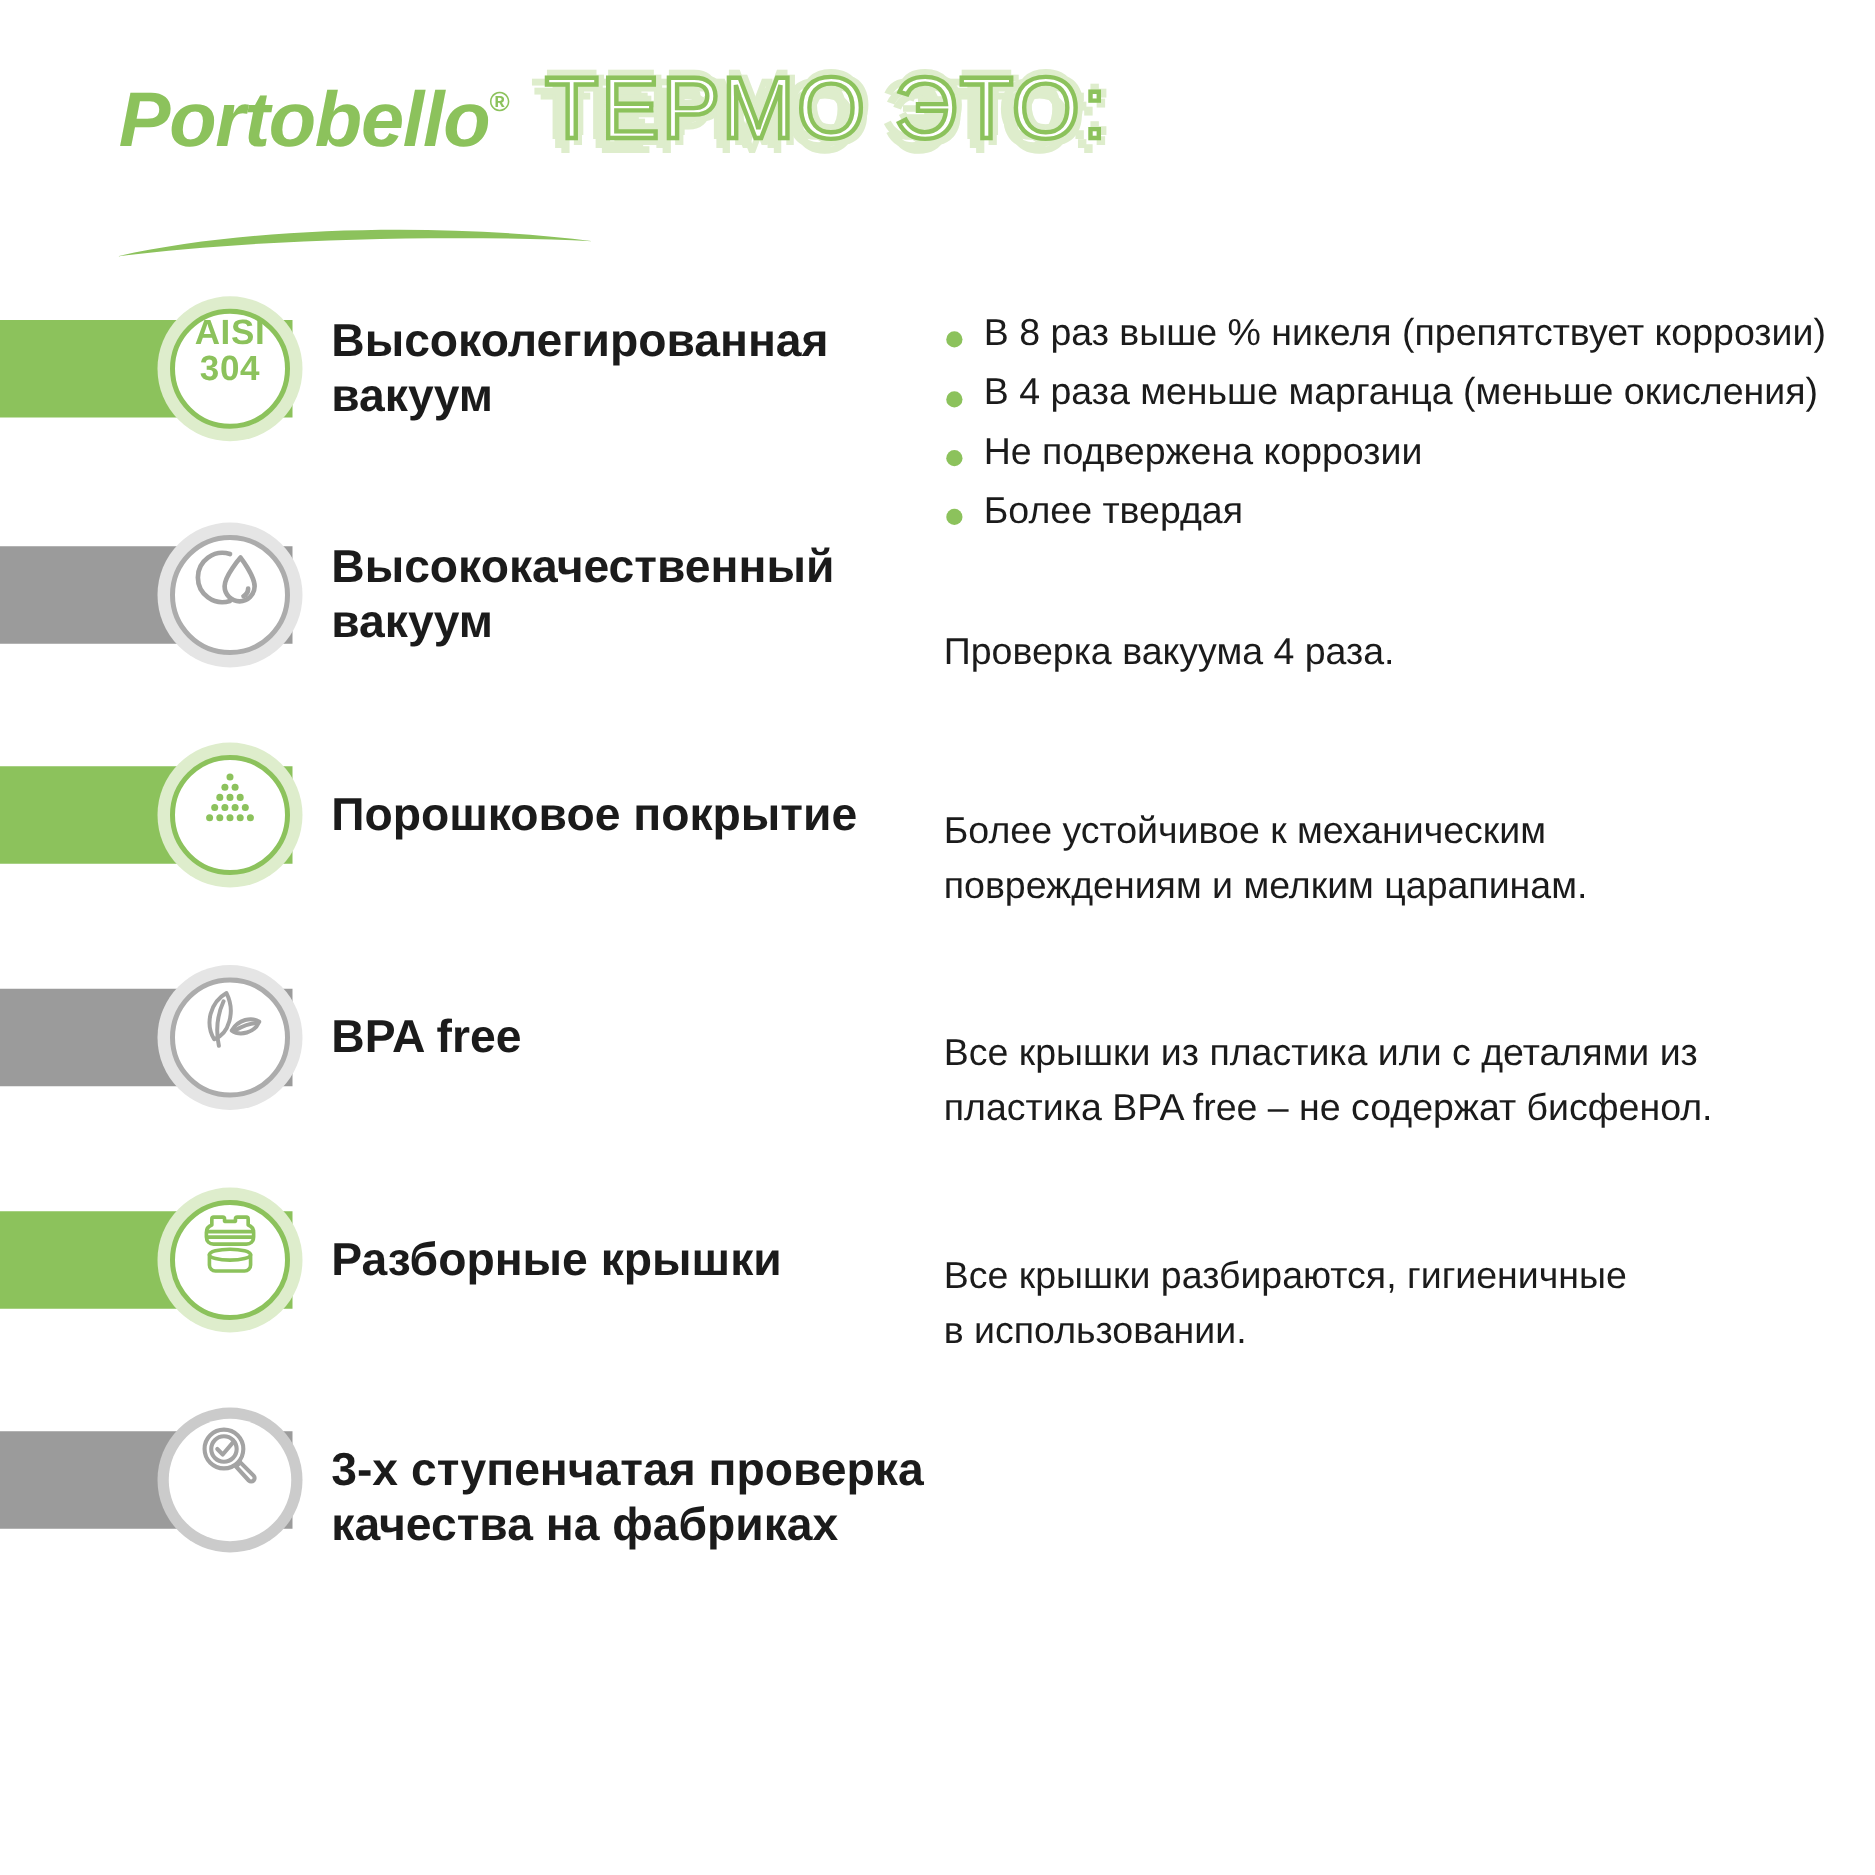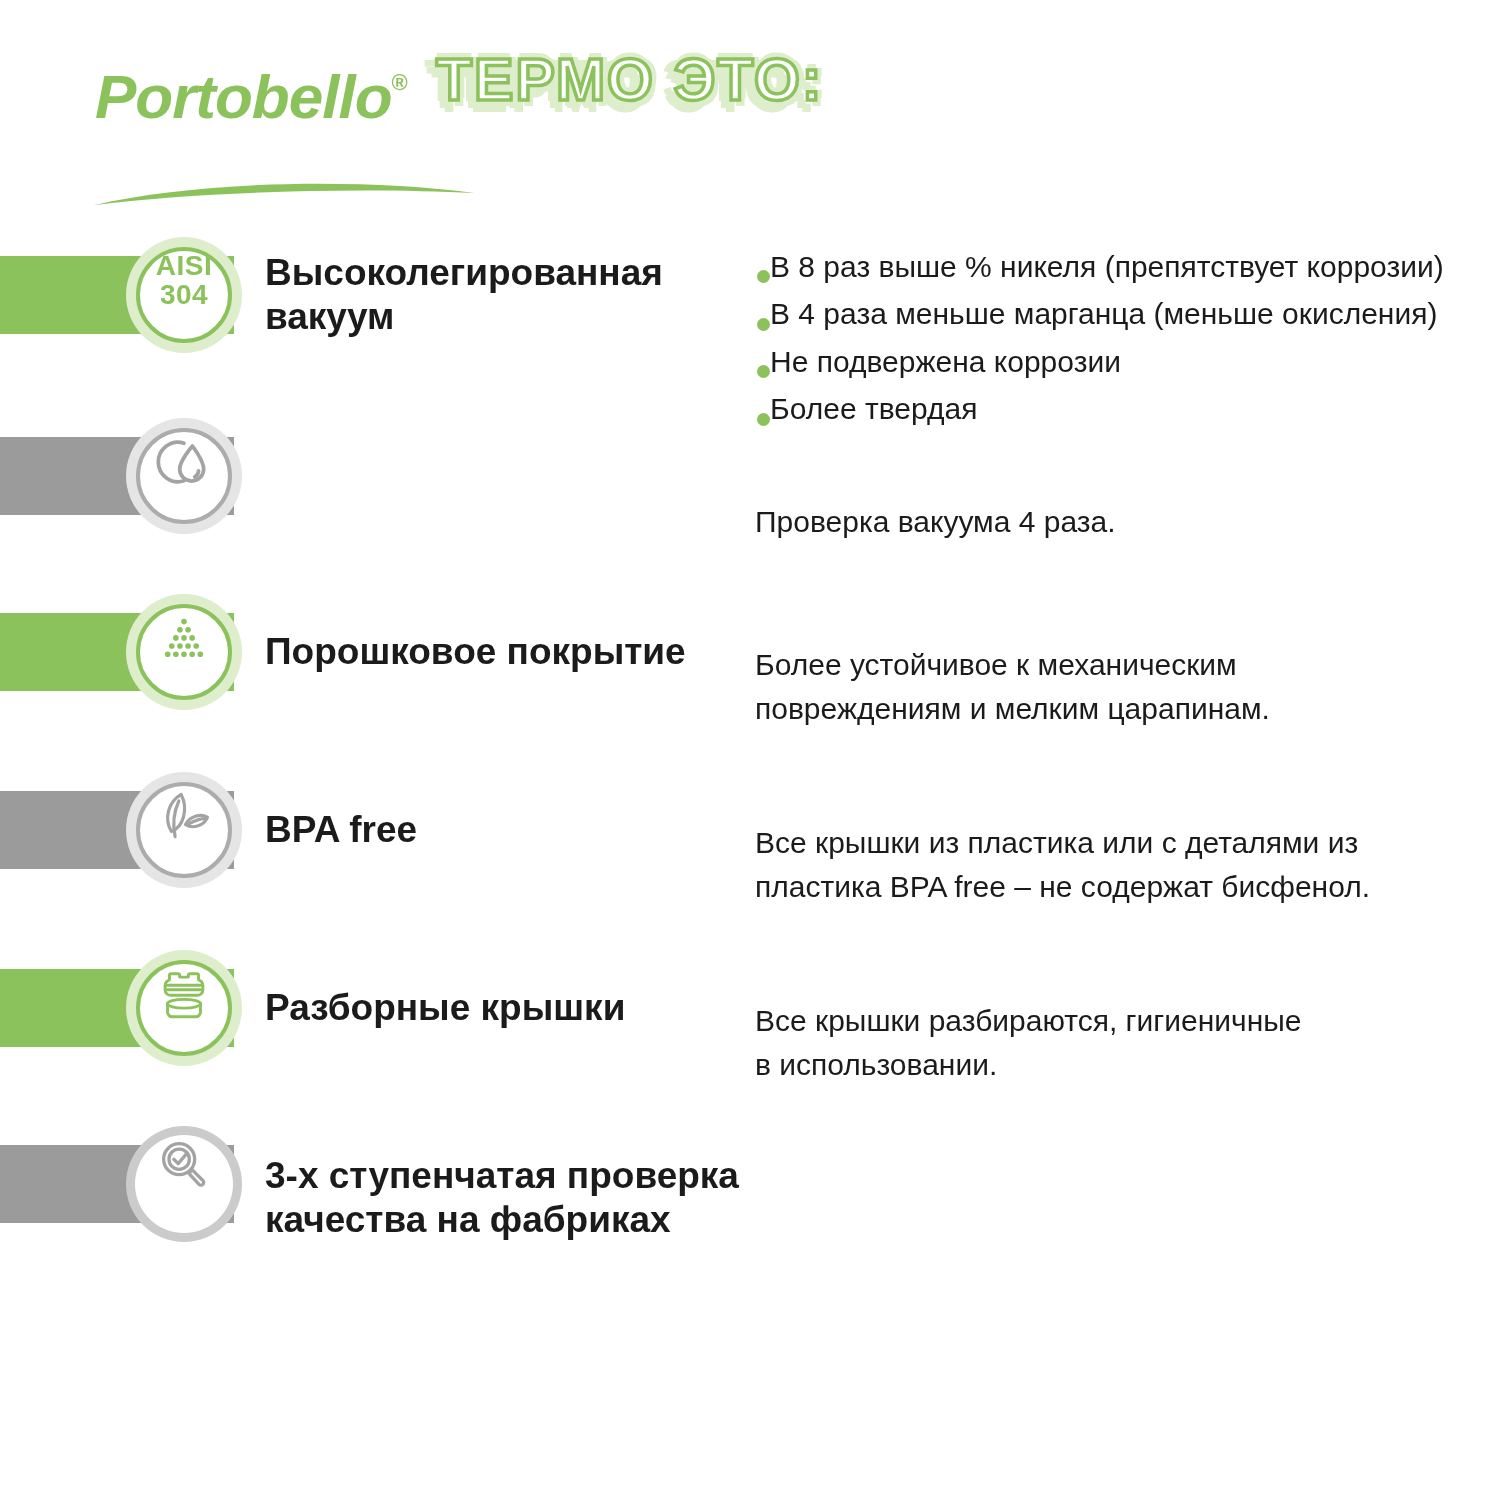--- a/index.html
+++ b/index.html
@@ -16,21 +16,21 @@
     font-family:"Liberation Sans","DejaVu Sans",sans-serif;
     font-size:62px;font-weight:700;font-style:italic;
     color:var(--brand-green,#8CC25C);letter-spacing:-1px;line-height:1;
     white-space:nowrap;
   }
   .logo-reg{font-size:22px;font-style:normal;vertical-align:28px;letter-spacing:0;}
   .logo-swoosh{position:absolute;left:-7px;top:108px;width:392px;height:38px;}
 
   .hero-title{
     position:absolute;left:436px;top:48px;margin:0;
-    font-size:59px;font-weight:700;letter-spacing:2px;line-height:1.1;
+    font-size:70px;font-weight:400;letter-spacing:2px;line-height:1.1;
     color:#ffffff;white-space:nowrap;
     -webkit-text-stroke:3.5px var(--brand-green,#8CC25C);
     text-shadow:
       -10px 8px 0 var(--pale-green,#DEEDCC),
       -12px 1px 0 var(--pale-green,#DEEDCC),
       -5px 12px 0 var(--pale-green,#DEEDCC),
        0 -6px 0 var(--pale-green,#DEEDCC),
        5px 6px 0 var(--pale-green,#DEEDCC),
        6px -2px 0 var(--pale-green,#DEEDCC);
   }
@@ -84,21 +84,21 @@
     position:absolute;left:755px;top:49px;margin:0;
     font-size:30px;line-height:1.45;white-space:pre-line;
     color:var(--text-dark,#1b1b1b);
   }
   .desc-single{top:82px;}
 
   .bullets{
     position:absolute;left:757px;top:14px;margin:0;padding:0;list-style:none;
   }
   .bullets li{
-    display:flex;align-items:flex-end;margin-bottom:15px;
+    display:flex;align-items:center;gap:17px;margin-bottom:15px;
     font-size:30px;line-height:1.08;color:var(--text-dark,#1b1b1b);
   }
   .dot{
     flex:0 0 auto;width:13px;height:13px;border-radius:50%;
     background:var(--brand-green,#8CC25C);margin-top:9px;
   }
 </style>
 </head>
 <body>
 
@@ -148,20 +148,22 @@
       <div class="badge-inner">
         <svg class="icon-svg" width="60" height="60" viewBox="0 0 64 64" fill="none">
           <g class="stroke-gray" stroke="#A3A3A3" stroke-width="4" stroke-linecap="round" stroke-linejoin="round">
             <path d="M32 12 A 21 21 0 1 0 32 52"></path>
             <path d="M41 15 C 41 15 53 30.5 53 39.5 A 12.8 12.8 0 0 1 27.4 39.5 C 27.4 30.5 41 15 41 15 Z"></path>
             <path d="M47.5 41.5 A 7.5 7.5 0 0 1 43.5 48"></path>
           </g>
         </svg>
       </div>
     </div>
+    <h2 class="ftitle">Высококачественный
+вакуум</h2>
     <p class="desc desc-single">Проверка вакуума 4 раза.</p>
   </section>
 
   <section class="feature green row-powder">
     <div class="bar"></div>
     <div class="badge">
       <div class="badge-inner">
         <svg class="icon-svg" width="58" height="58" viewBox="0 0 64 64">
           <g class="fill-green" fill="#8CC25C">
             <circle cx="32" cy="15" r="3.1"></circle>

